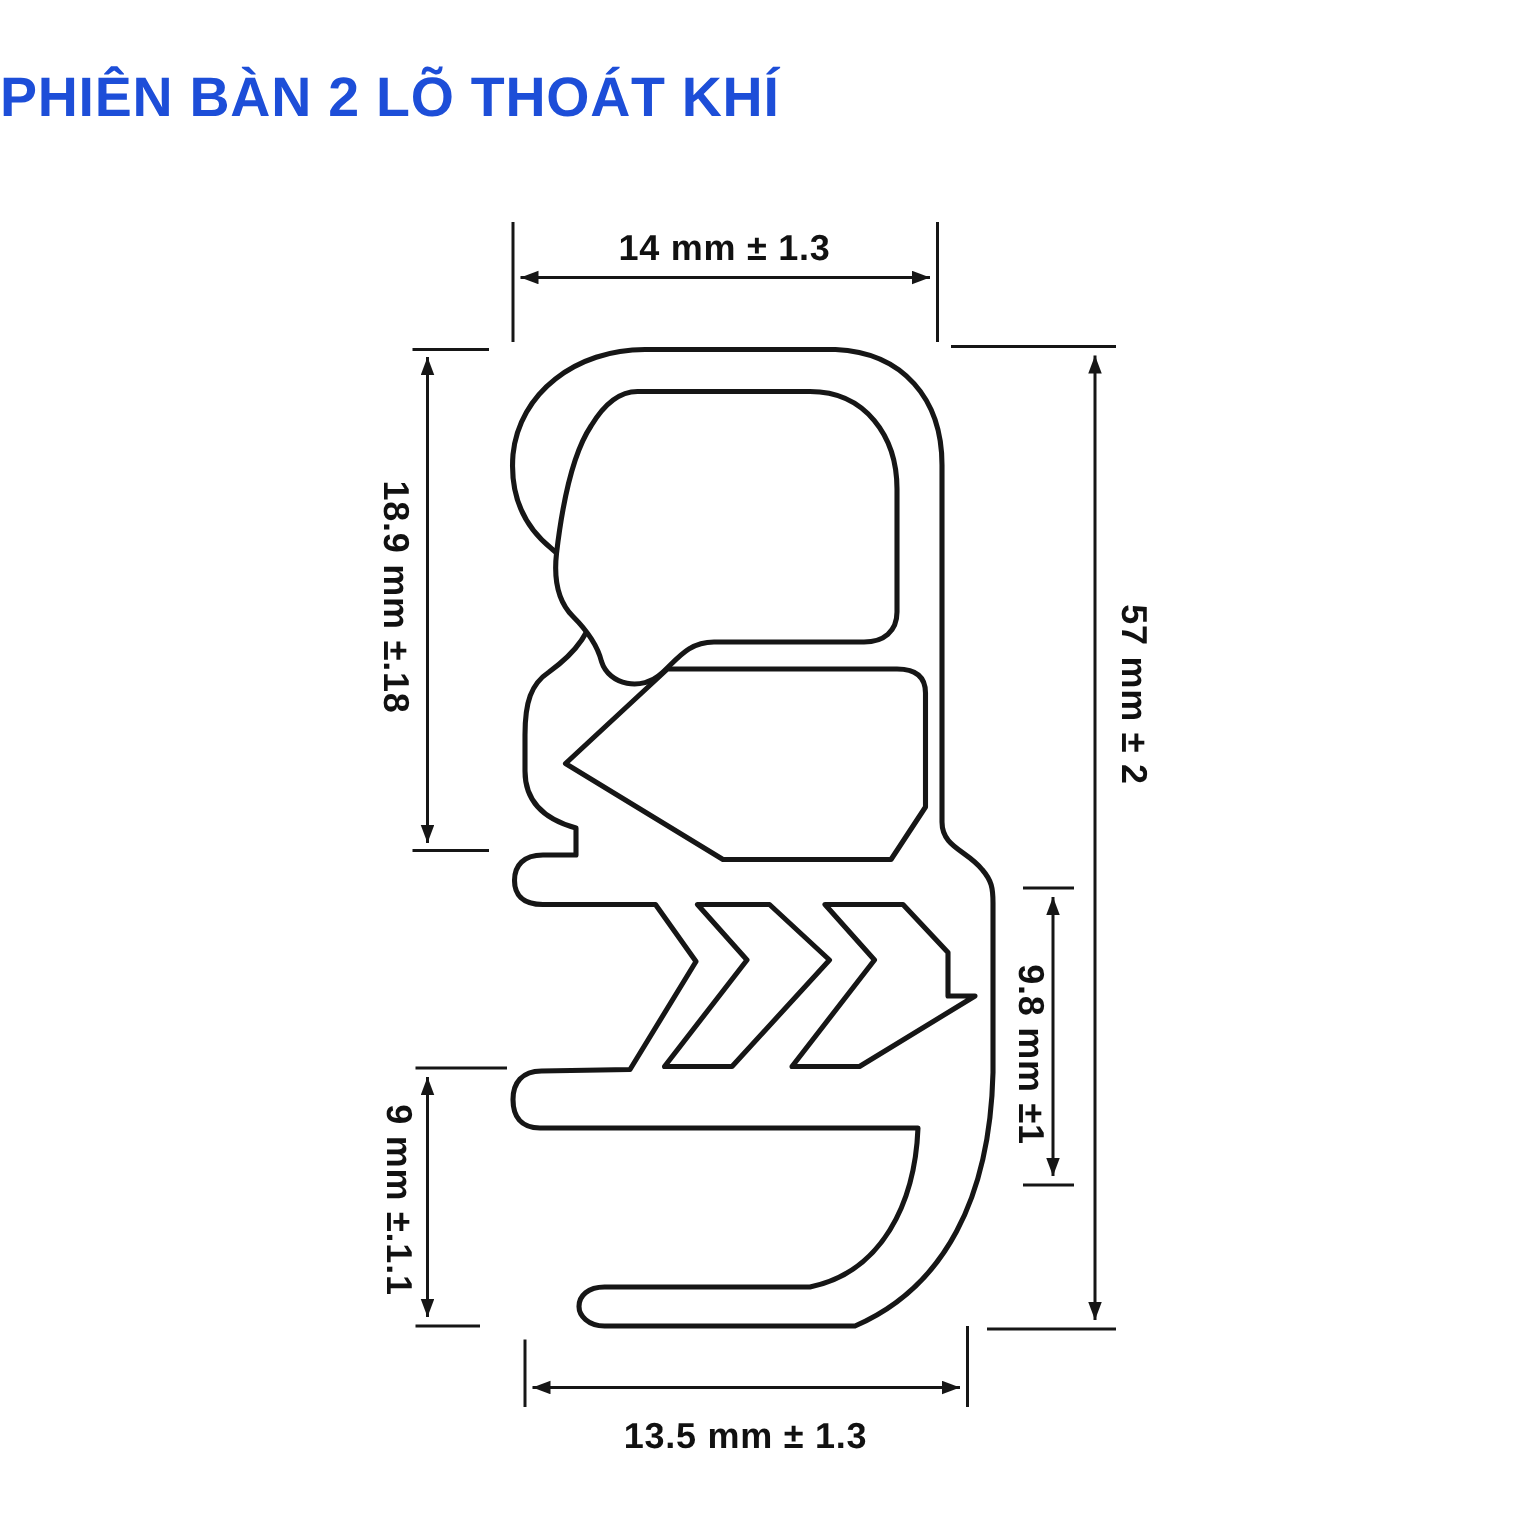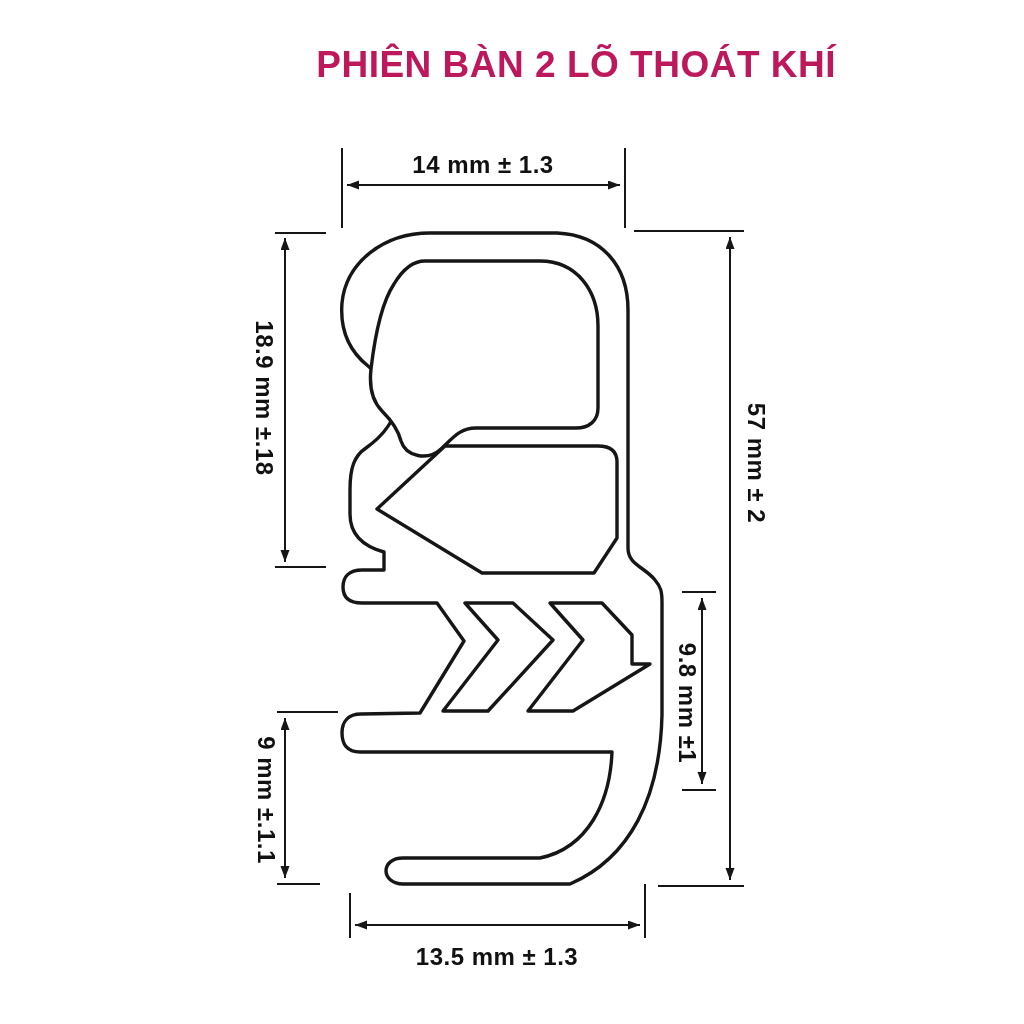--- a/index.html
+++ b/index.html
@@ -1,22 +1,22 @@
 <!DOCTYPE html>
 <html><head>
 <meta charset="utf-8">
 <style>
   html,body{margin:0;padding:0;background:#fff;}
   .page{
     position:relative;width:1024px;height:1024px;background:#fff;overflow:hidden;
     font-family:"Liberation Sans",sans-serif;
   }
   .title{
-    position:absolute;top:44px;left:0;width:836px;text-align:right;
-    font-size:37px;font-weight:700;color:#be185d;letter-spacing:.5px;white-space:nowrap;
+    position:absolute;top:44px;left:0;width:836px;text-align:left;
+    font-size:37px;font-weight:700;color:#1d4ed8;letter-spacing:.5px;white-space:nowrap;
   }
   svg text{
     font-family:"Liberation Sans",sans-serif;
     font-weight:700;font-size:24px;fill:#111;letter-spacing:.5px;
   }
   .profile{fill:#fff;stroke:#161616;stroke-width:3.4;stroke-linejoin:round;stroke-linecap:round;}
   .dimline{stroke:#161616;stroke-width:2;fill:none;}
   .tick{stroke:#161616;stroke-width:2;fill:none;}
 </style>
 </head>

